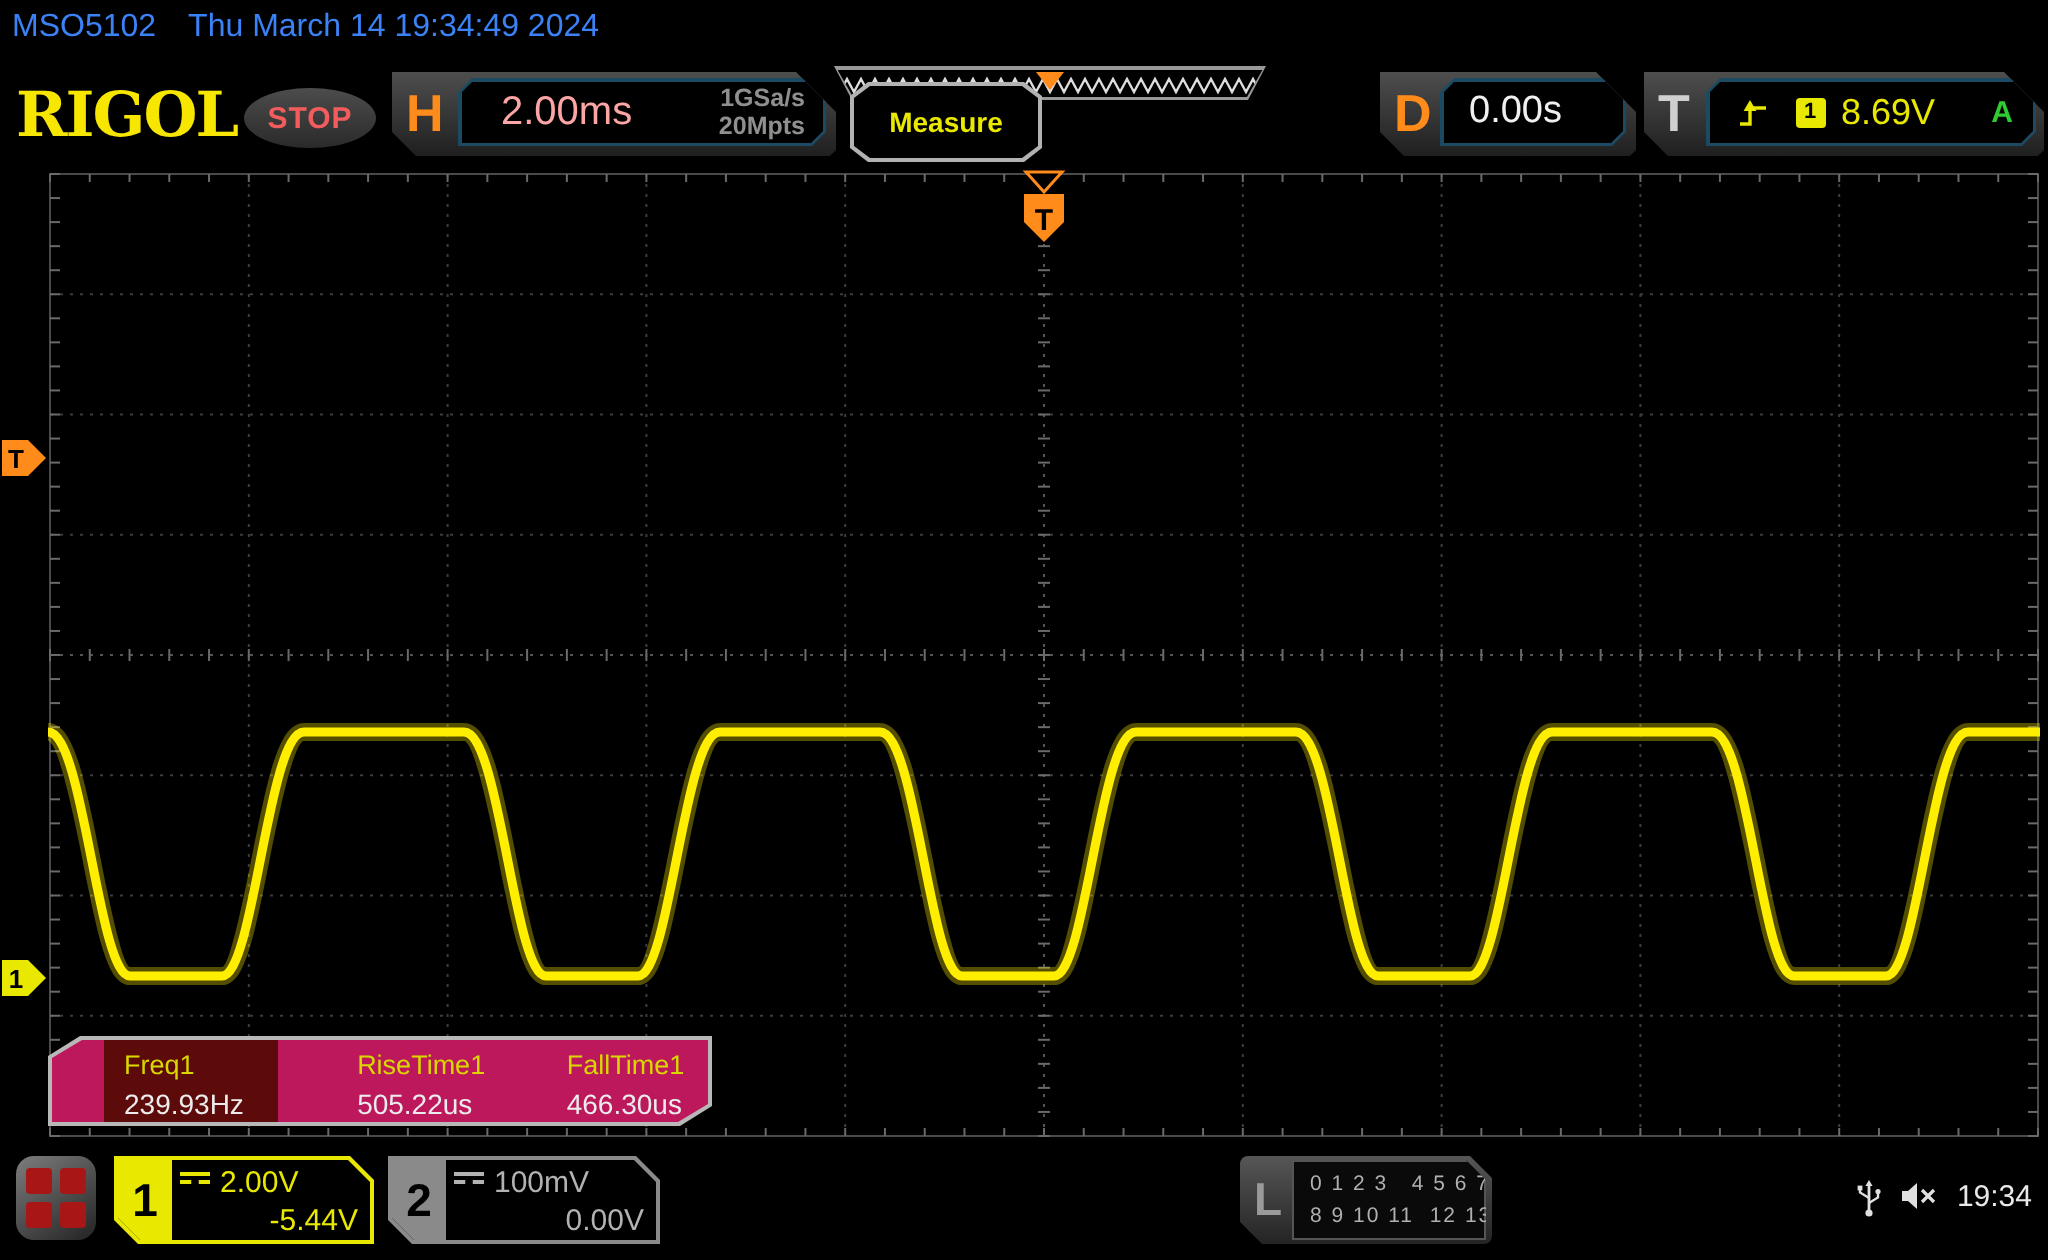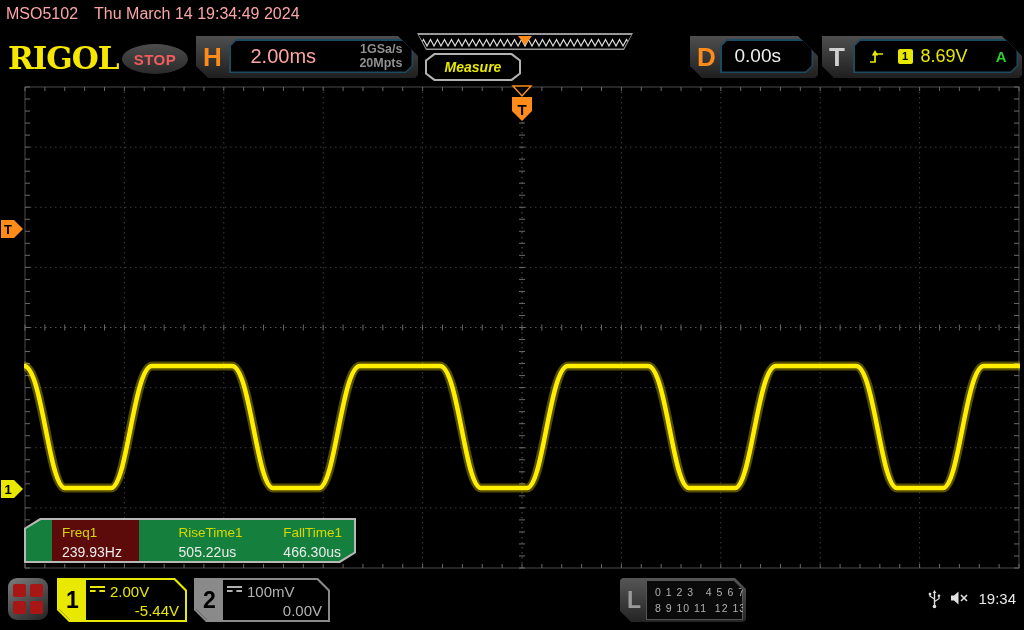--- a/index.html
+++ b/index.html
@@ -1,20 +1,20 @@
 <!DOCTYPE html>
 <html><head>
 <meta charset="utf-8">
 <style>
   html,body{margin:0;padding:0;background:#000;}
   .screen{position:relative;width:1024px;height:630px;background:#000;overflow:hidden;
           font-family:"Liberation Sans",sans-serif;}
 
   
-  .titlebar{position:absolute;left:6px;top:5px;color:#fca5a5;font-size:16px;}
+  .titlebar{position:absolute;left:6px;top:5px;color:#3b82f6;font-size:16px;}
   .titlebar span{margin-right:16px;}
 
   
   .logo{position:absolute;left:8px;top:40px;font-family:"DejaVu Serif",serif;
         font-weight:bold;font-size:31px;color:#f7e600;letter-spacing:-1px;}
   .stop-badge{position:absolute;left:122px;top:44px;width:66px;height:30px;
         background:linear-gradient(#4c4c4c,#2a2a2a);border-radius:50%;
         display:flex;align-items:center;justify-content:center;
         color:#f25c5c;font-weight:bold;font-size:15px;letter-spacing:.5px;}
 
@@ -49,37 +49,37 @@
         font-size:11px;font-weight:bold;display:flex;align-items:center;justify-content:center;
         margin-left:14px;}
 
   .btn{position:absolute;background:#b2b2b2;
         clip-path:polygon(9px 0,calc(100% - 9px) 0,100% 7px,100% calc(100% - 7px),
         calc(100% - 9px) 100%,9px 100%,0 calc(100% - 7px),0 7px);}
   .btn .btn-in{position:absolute;inset:2px;background:#000;display:flex;align-items:center;
         justify-content:center;font-size:14px;font-weight:bold;
         clip-path:polygon(8px 0,calc(100% - 8px) 0,100% 6px,100% calc(100% - 6px),
         calc(100% - 8px) 100%,8px 100%,0 calc(100% - 6px),0 6px);}
-  .measure-btn{left:425px;top:53px;width:96px;height:28px;font-style:italic;}
+  .measure-btn{left:425px;top:41px;width:96px;height:40px;}
   .measure-btn .btn-in{color:#e8e800;}
   .stoprun-btn{left:530px;top:53px;width:96px;height:28px;}
   .stoprun-btn .btn-in{color:#ee2222;}
 
   .strip{position:absolute;left:417px;top:33px;width:216px;height:17px;background:#999;
         clip-path:polygon(0 0,100% 0,calc(100% - 9px) 100%,9px 100%);}
   .strip-in{position:absolute;inset:1.5px;background:#000;
         clip-path:polygon(0 0,100% 0,calc(100% - 8px) 100%,8px 100%);}
 
   
   .gridsvg{position:absolute;left:0;top:85px;}
 
   
   .measure-box{position:absolute;left:24px;top:518px;width:332px;height:45px;background:#b8b8b8;
         clip-path:polygon(16px 0,100% 0,100% calc(100% - 10px),calc(100% - 16px) 100%,0 100%,0 10px);}
-  .measure-in{position:absolute;inset:2px;background:#15803d;display:flex;
+  .measure-in{position:absolute;inset:2px;background:#be185d;display:flex;
         clip-path:polygon(15px 0,100% 0,100% calc(100% - 9px),calc(100% - 15px) 100%,0 100%,0 9px);
         padding-left:26px;box-sizing:border-box;gap:36px;}
   .mcol{padding-top:5px;}
   .mcol .mlabel{color:#d8d800;font-size:13.5px;margin-bottom:4px;}
   .mcol .mvalue{color:#ececec;font-size:14px;}
   .mcol-0{width:104px;background:#5c0a0a;padding-left:10px;}
   .mcol-1{width:88px;padding-left:4px;}
   .mcol-2{width:96px;padding-left:4px;}
 
   

